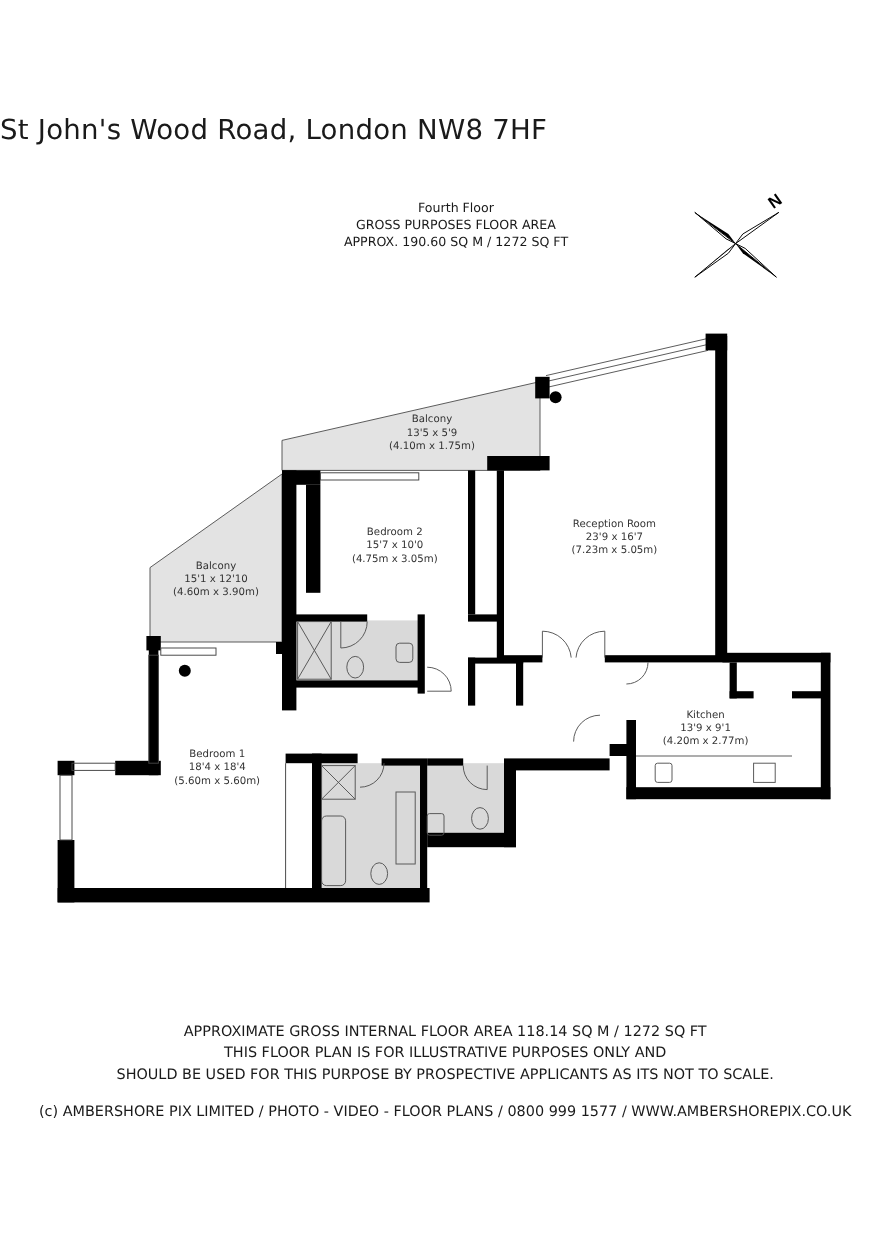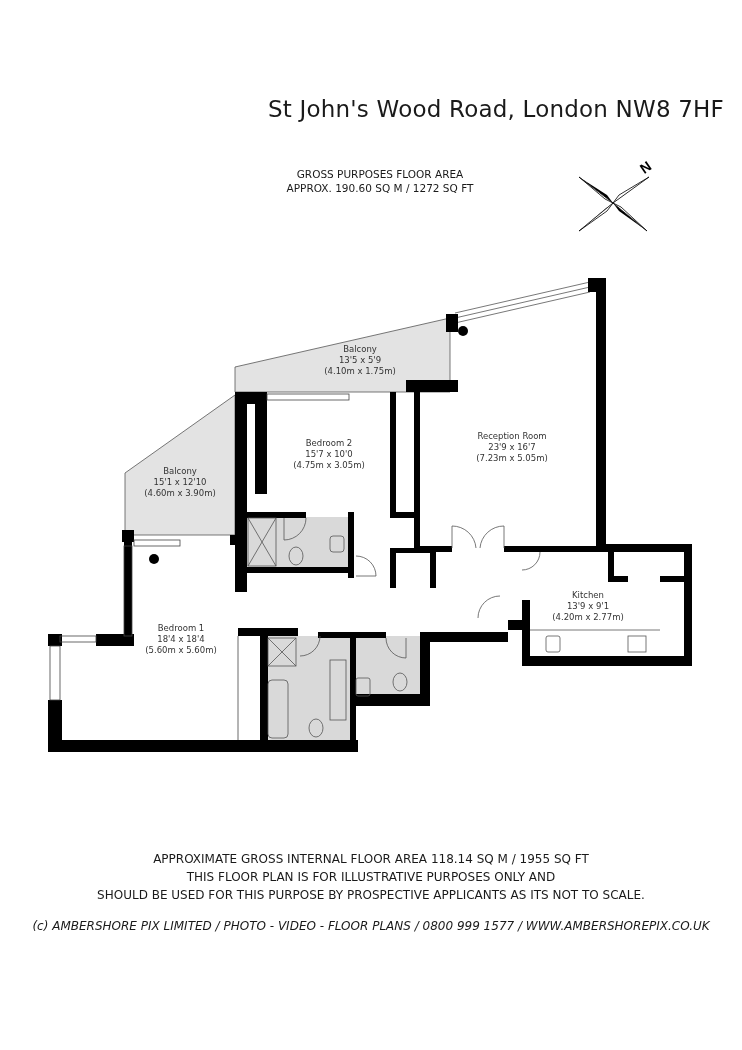--- a/index.html
+++ b/index.html
@@ -1,34 +1,35 @@
 <!DOCTYPE html>
 <html><head>
 <meta charset="utf-8">
 <style>
   html, body { margin: 0; padding: 0; background: #ffffff; }
   body { width: 742px; height: 1050px; position: relative; overflow: hidden;
          font-family: "DejaVu Sans", "Liberation Sans", sans-serif; color: #1a1a1a; }
-  .title { position: absolute; left: 0; width: 724px; top: 96px; text-align: right;
+  .title { position: absolute; left: 0; width: 724px; top: 96px; text-align: left;
            font-size: 23px; letter-spacing: 0.2px; }
   .floor-info { position: absolute; left: 240px; width: 280px; top: 167px; text-align: center;
                 font-size: 10.5px; line-height: 14px; }
   .compass { position: absolute; left: 570px; top: 155px; width: 90px; height: 90px; }
   .plan { position: absolute; left: 0; top: 0; width: 742px; height: 1050px; }
   .room-label { font-family: "DejaVu Sans", "Liberation Sans", sans-serif; font-size: 8.5px; fill: #333; text-anchor: middle; }
   .disclaimer { position: absolute; left: 0; width: 742px; top: 850px; text-align: center;
                 font-size: 12px; line-height: 18px; }
-  .footer { position: absolute; left: 0; width: 742px; top: 919px; text-align: center; font-size: 12px; font-style: italic; }
+  .footer { position: absolute; left: 0; width: 742px; top: 919px; text-align: center; font-size: 12px; }
 </style>
 </head>
 <body>
 
 <div class="title">St John's Wood Road, London NW8 7HF</div>
 
 <div class="floor-info">
+  <div>Fourth Floor</div>
   <div>GROSS PURPOSES FLOOR AREA</div>
   <div>APPROX. 190.60 SQ M / 1272 SQ FT</div>
 </div>
 
 <svg class="compass" viewBox="0 0 90 90">
 
   <g transform="translate(43,48)">
     <polygon points="0,0 36,-26 8,-6" fill="#000"></polygon>
     <polygon points="0,0 36,-26 6,-8" fill="#fff" stroke="#000" stroke-width="0.8"></polygon>
     <polygon points="0,0 -34,-26 -6,-8" fill="#000"></polygon>
@@ -176,18 +177,18 @@
     <text class="room-label" x="588" y="620">(4.20m x 2.77m)</text>
   </g>
   <g>
     <text class="room-label" x="181" y="631">Bedroom 1</text>
     <text class="room-label" x="181" y="642">18'4 x 18'4</text>
     <text class="room-label" x="181" y="653">(5.60m x 5.60m)</text>
   </g>
 </svg>
 
 <div class="disclaimer">
-  <div>APPROXIMATE GROSS INTERNAL FLOOR AREA 118.14 SQ M / 1955 SQ FT</div>
+  <div>APPROXIMATE GROSS INTERNAL FLOOR AREA 118.14 SQ M / 1272 SQ FT</div>
   <div>THIS FLOOR PLAN IS FOR ILLUSTRATIVE PURPOSES ONLY AND</div>
   <div>SHOULD BE USED FOR THIS PURPOSE BY PROSPECTIVE APPLICANTS AS ITS NOT TO SCALE.</div>
 </div>
 
 <div class="footer">(c) AMBERSHORE PIX LIMITED / PHOTO - VIDEO - FLOOR PLANS / 0800 999 1577 / WWW.AMBERSHOREPIX.CO.UK</div>
 
 </body></html>

